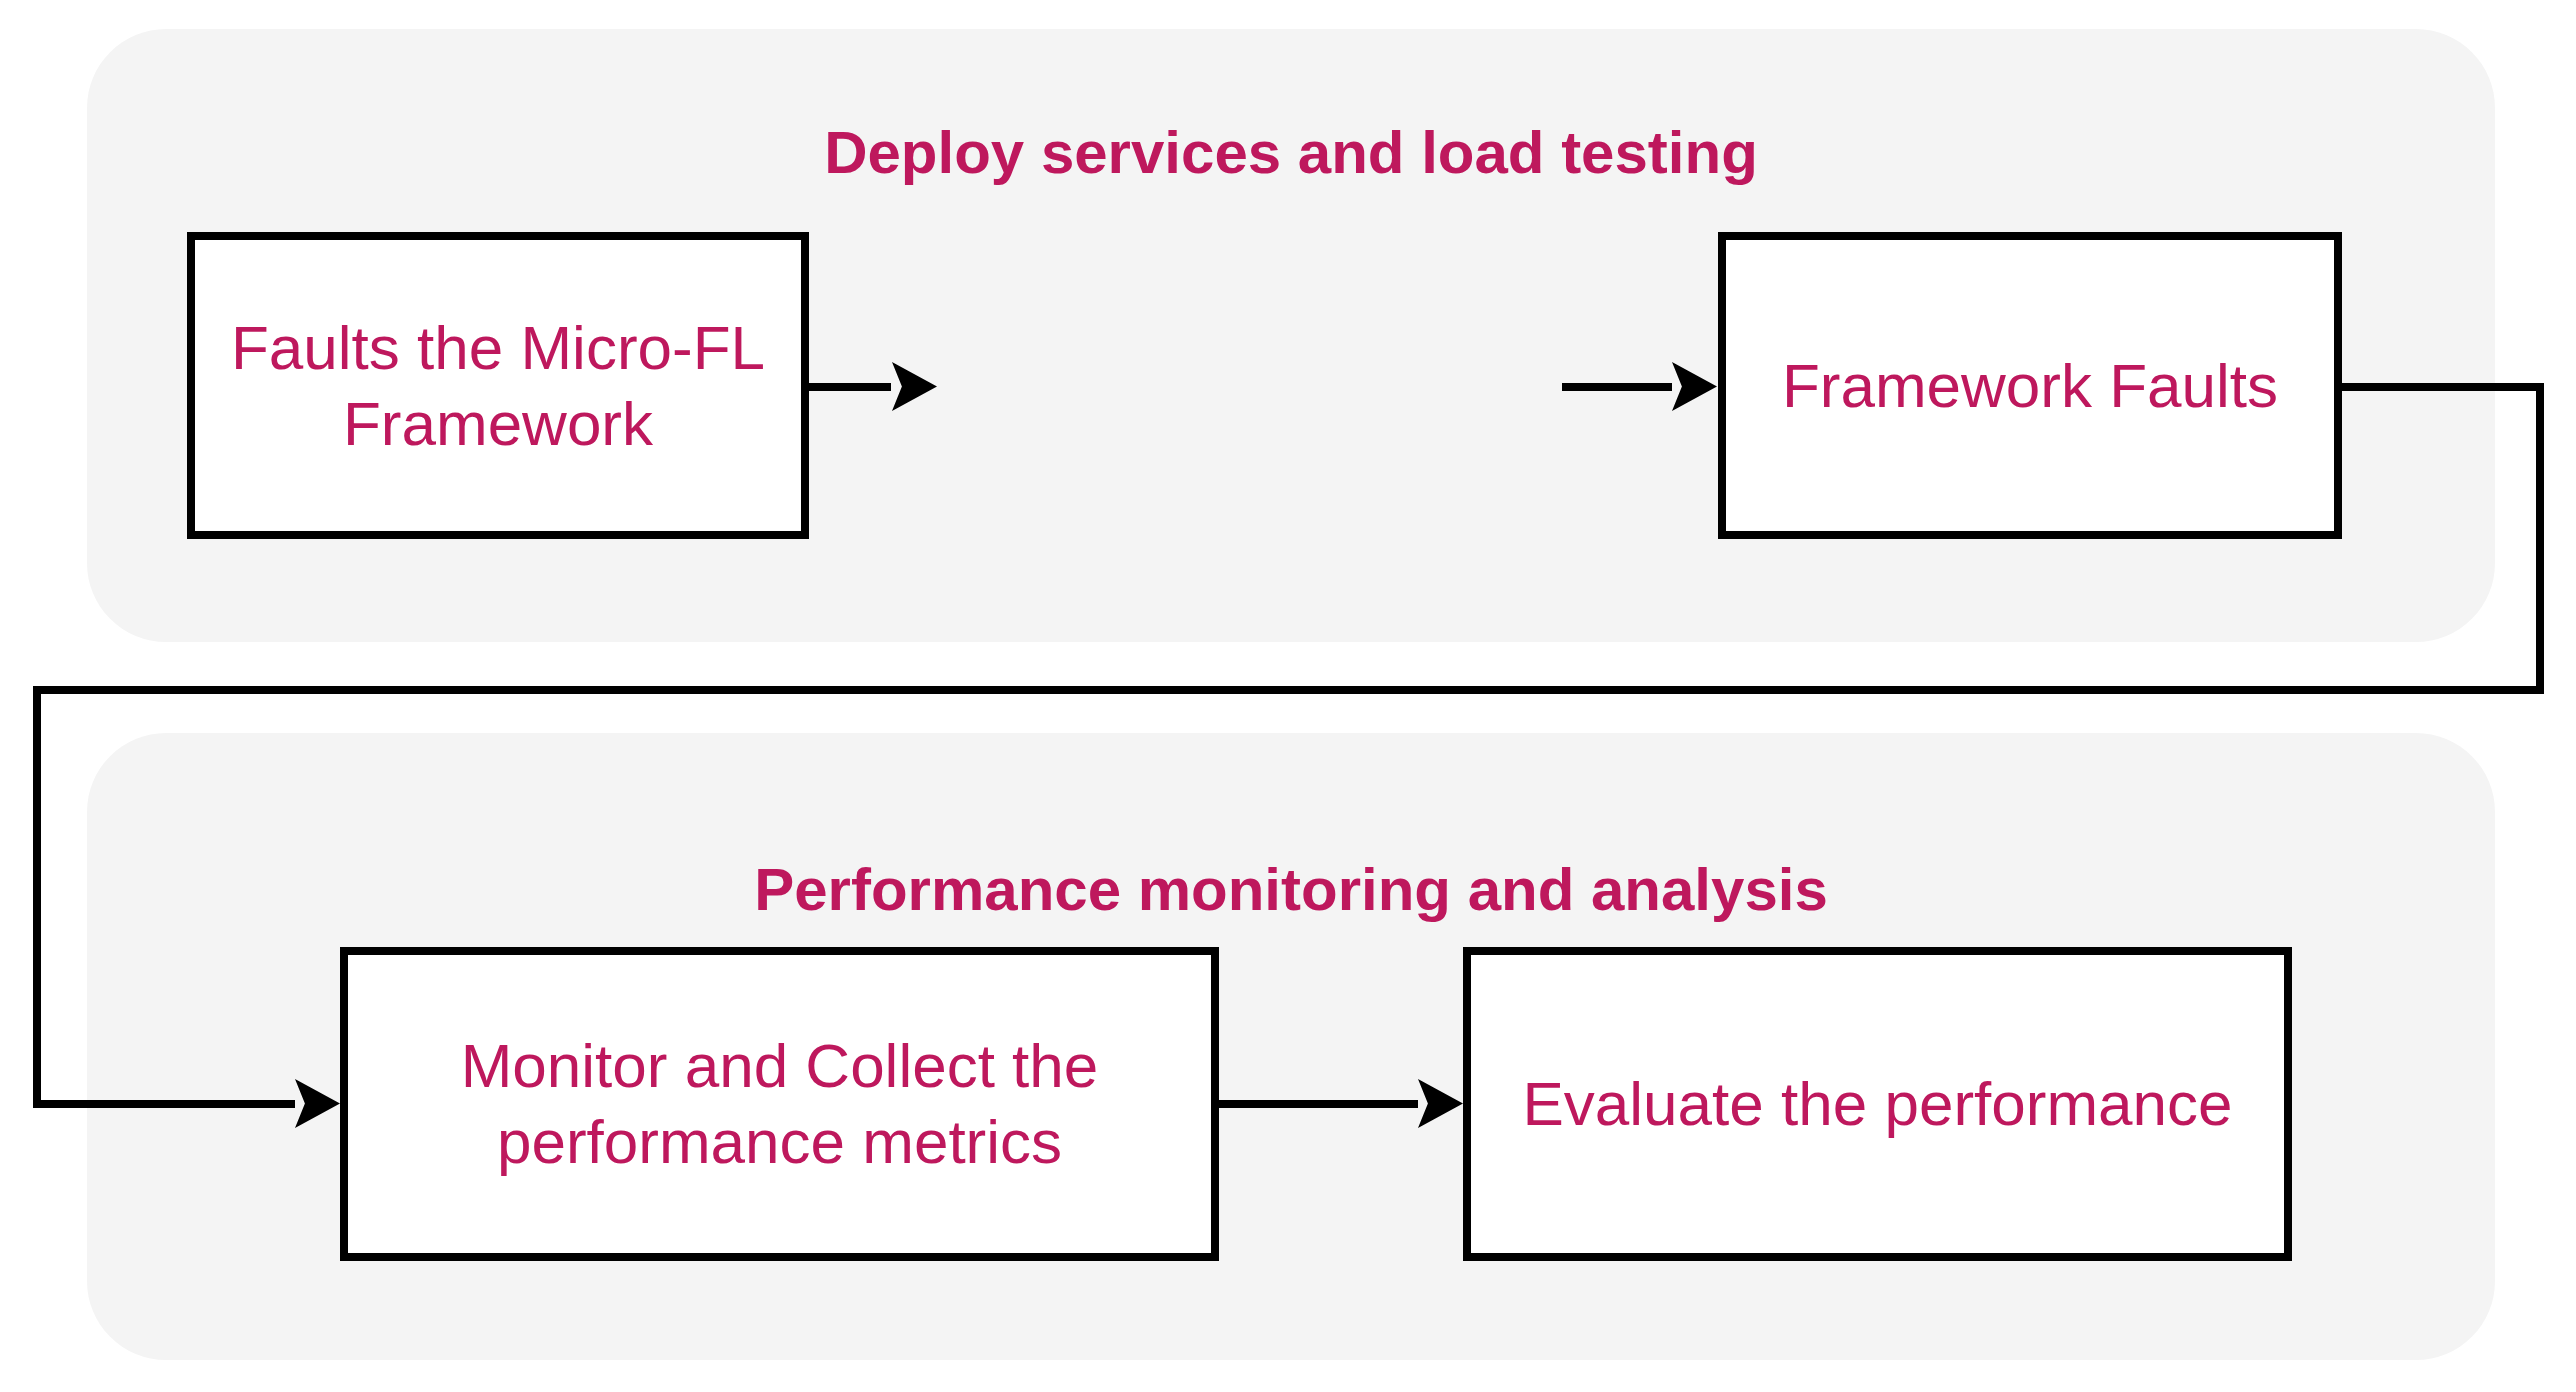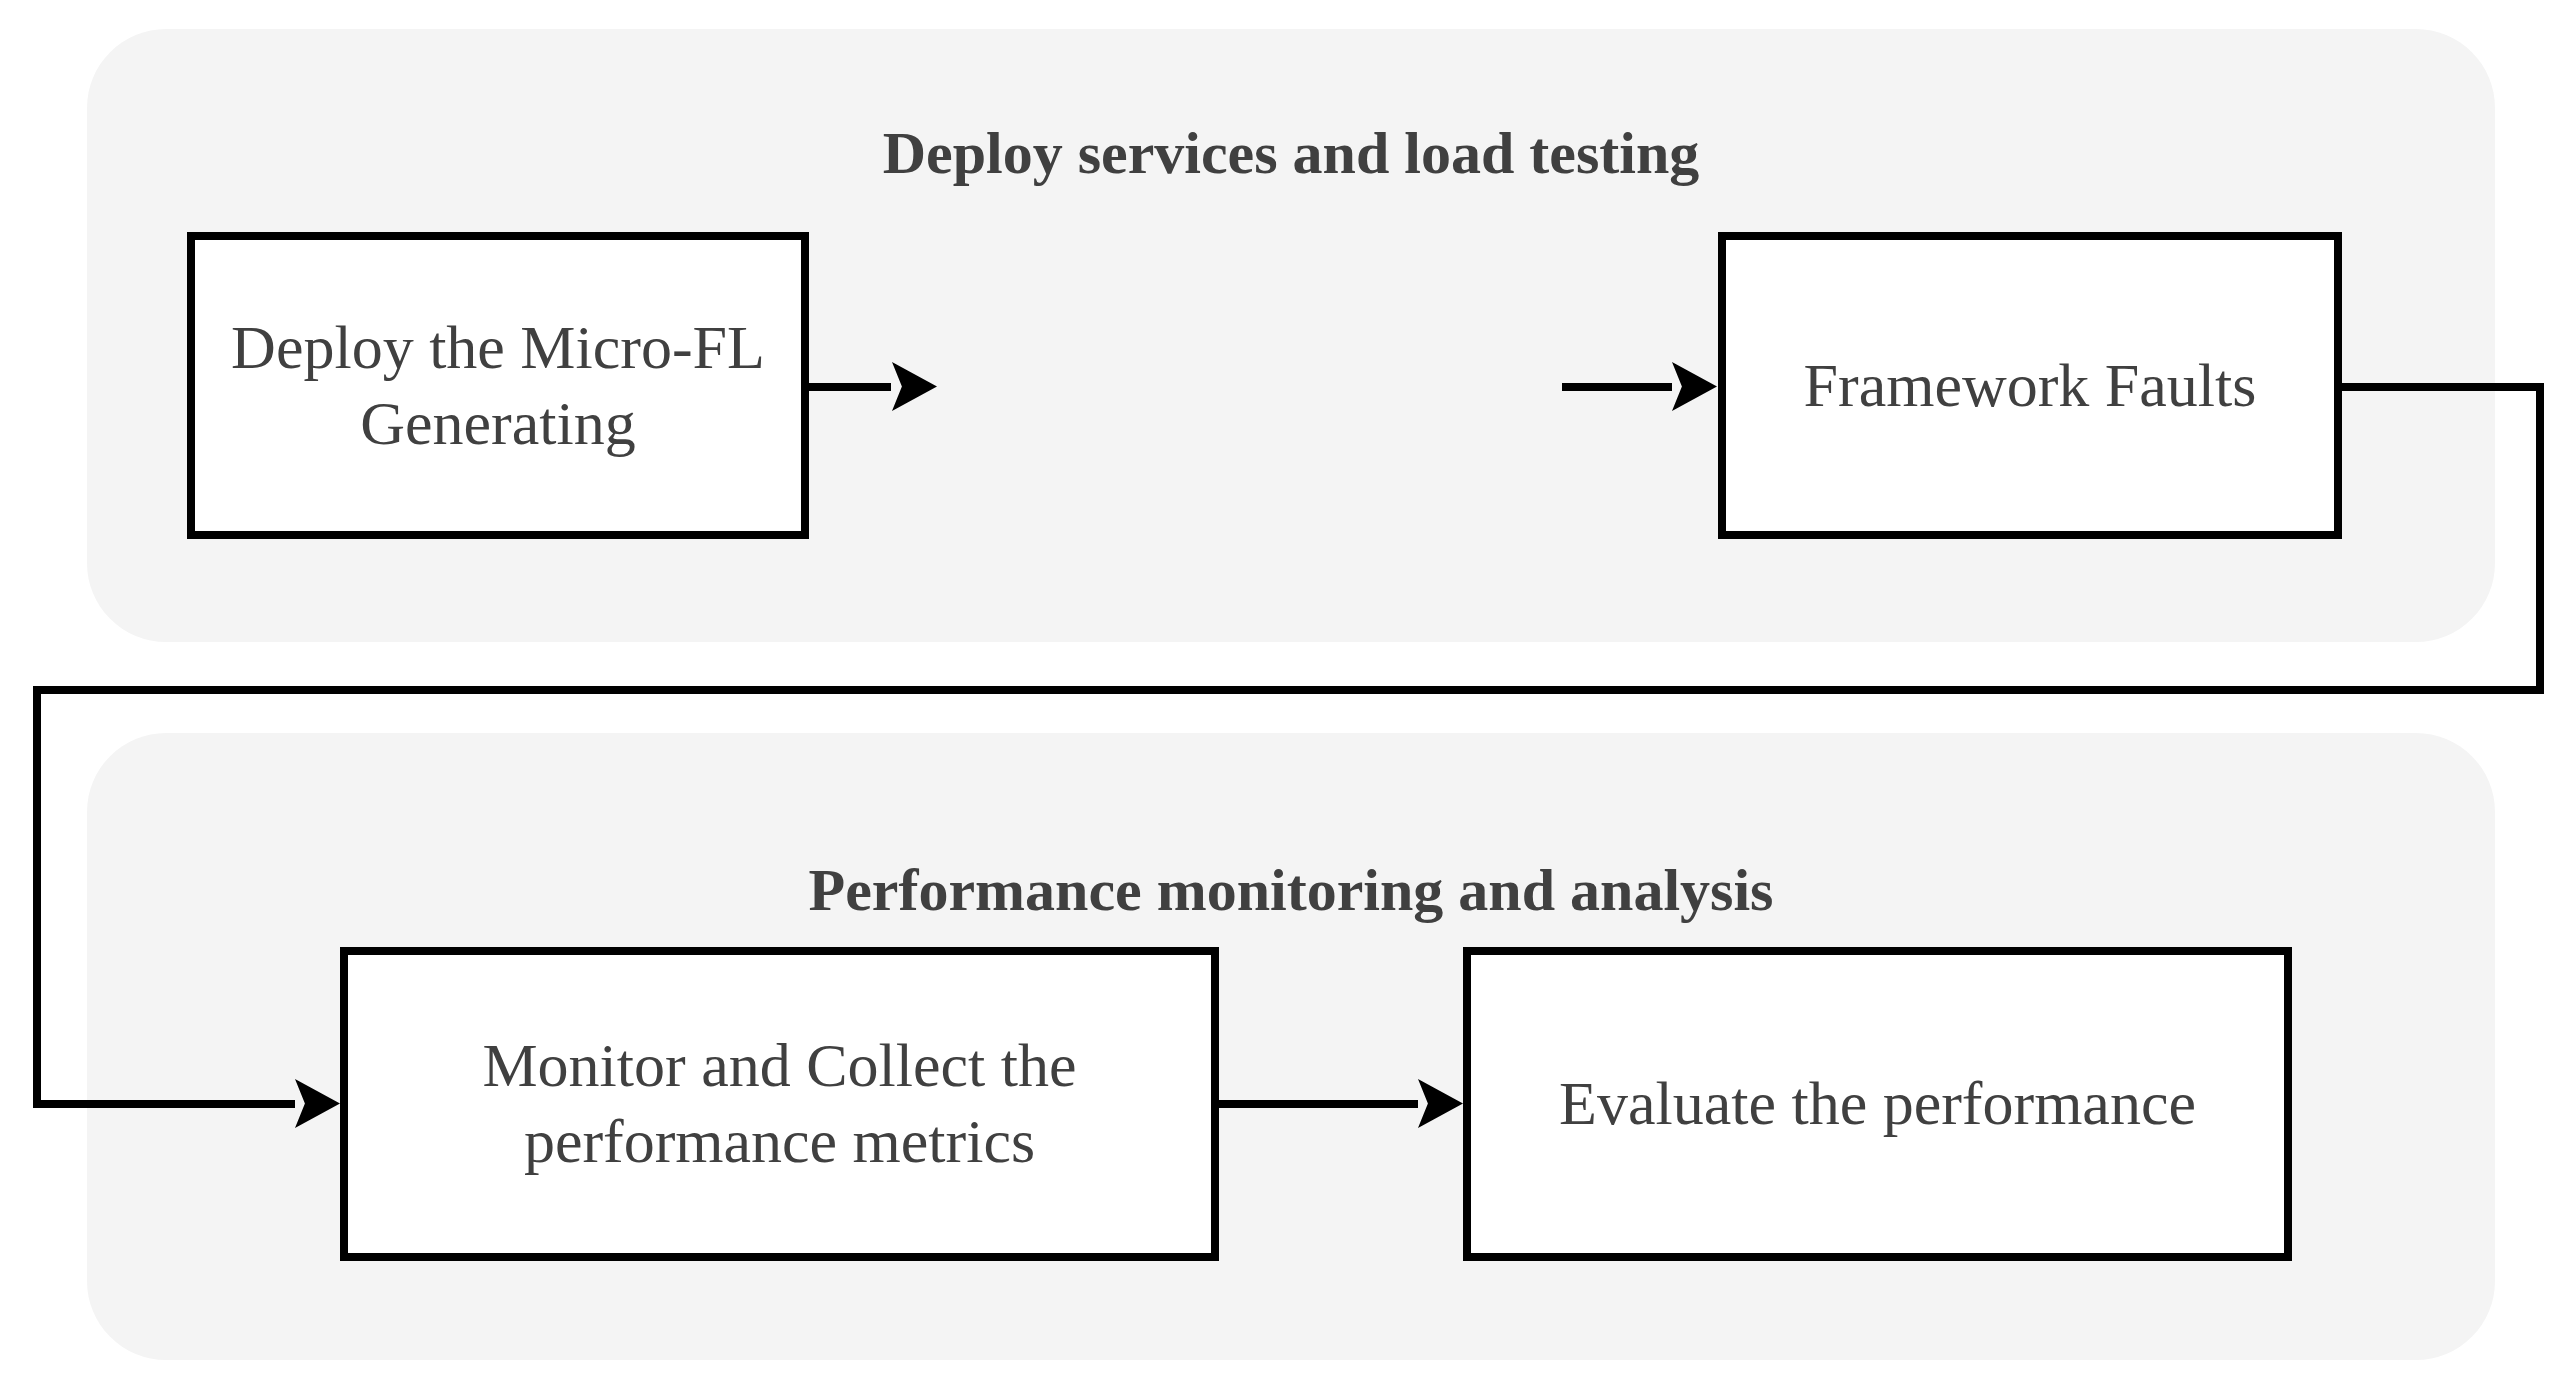--- a/index.html
+++ b/index.html
@@ -5,22 +5,22 @@
   html, body {
     margin: 0;
     padding: 0;
     background: #ffffff;
   }
   .canvas {
     position: relative;
     width: 2576px;
     height: 1392px;
     background: #ffffff;
-    font-family: Liberation Serif, serif;
-    color: #404040;
+    font-family: Liberation Sans, sans-serif;
+    color: #be185d;
     overflow: hidden;
   }
   .group {
     position: absolute;
     background: #f4f4f4;
     border-radius: 79px;
   }
   .group-top    { left: 87px; top: 29px;  width: 2408px; height: 613px; }
   .group-bottom { left: 87px; top: 733px; width: 2408px; height: 627px; }
   .group-title {
@@ -82,21 +82,21 @@
 
 <div class="canvas">
 
   <div class="group group-top"></div>
   <div class="group group-bottom"></div>
 
   <div class="group-title top">Deploy services and load testing</div>
   <div class="group-title bottom">Performance monitoring and analysis</div>
 
   <div class="node node-deploy">
-    <span>Deploy the Micro-FL Generating</span>
+    <span>Faults the Micro-FL Framework</span>
   </div>
   <div class="node node-faults">
     <span>Framework Faults</span>
   </div>
 
   <div class="node node-evaluate">
     <span>Evaluate the performance</span>
   </div>
   <div class="node node-monitor">
     <span>Monitor and Collect the performance metrics</span>

